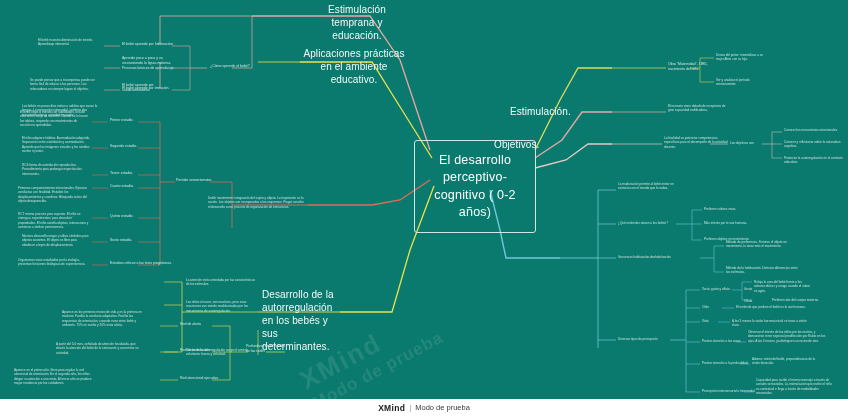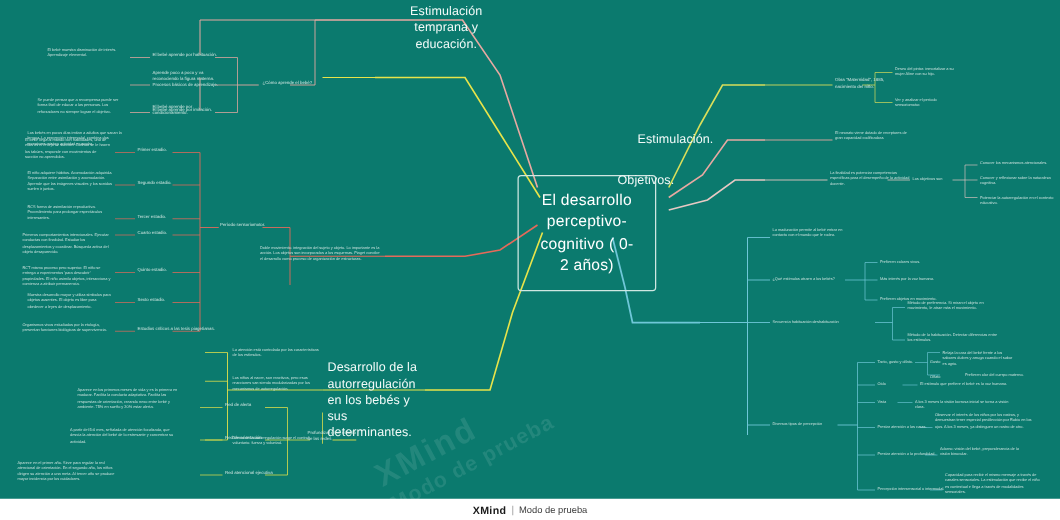--- a/index.html
+++ b/index.html
@@ -135,36 +135,37 @@
 
       <path d="M670,340 L686,340" stroke="#6fc7d8" stroke-width=".7"></path>
       <path d="M686,290 L686,392" stroke="#6fc7d8" stroke-width=".6"></path>
       <path d="M686,290 L700,290 M686,308 L700,308 M686,322 L700,322 M686,342 L700,342 M686,364 L700,364 M686,392 L700,392" stroke="#6fc7d8" stroke-width=".55"></path>
       <path d="M732,290 L742,290" stroke="#6fc7d8" stroke-width=".5"></path>
       <path d="M742,282 L742,300 M742,282 L752,282 M742,300 L752,300" stroke="#6fc7d8" stroke-width=".5"></path>
       <path d="M722,308 L734,308 M718,322 L730,322 M736,342 L746,342 M740,364 L750,364 M744,392 L754,392" stroke="#6fc7d8" stroke-width=".5"></path>
     </g>
   </svg>
 
-  <div class="node central" style="left:414px; top:140px; width:111px;">El desarrollo perceptivo-cognitivo ( 0-2 años)</div>
+  <div class="node central" style="left:414px; top:140px; width:122px;">El desarrollo perceptivo-cognitivo ( 0-2 años)</div>
 
   <div class="node main-label" style="left:306px; top:3px; width:102px; text-align:center;">Estimulación temprana y educación.</div>
 
   <div class="node lvl3" style="left:210px; top:64px; width:46px;">¿Cómo aprende el bebé?</div>
   <div class="node lvl3" style="left:122px; top:56px; width:54px;">Aprende poco a poco y va reconociendo la figura materna. Procesos básicos de aprendizaje.</div>
 
   <div class="node lvl3" style="left:122px; top:42px; width:52px;">El bebé aprende por habituación.</div>
   <div class="node lvl4" style="left:38px; top:38px; width:64px;">El bebé muestra disminución de interés. Aprendizaje elemental.</div>
 
   <div class="node lvl3" style="left:122px; top:83px; width:58px;">El bebé aprende por condicionamiento.</div>
   <div class="node lvl4" style="left:30px; top:78px; width:70px;">Se puede pensar que a recompensa puede ser forma fácil de educar a las personas. Los reforzadores no siempre logran el objetivo.</div>
 
   <div class="node lvl3" style="left:122px; top:86px; width:54px; top:86px;">El bebé aprende por imitación.</div>
   <div class="node lvl4" style="left:22px; top:104px; width:76px;">Los bebés en pocos días imitan a adultos que sacan la lengua. La percepción intermodal, combina dos receptores: vista y actividad muscular.</div>
 
+  <div class="node main-label" style="left:300px; top:47px; width:108px; text-align:center;">Aplicaciones prácticas en el ambiente educativo.</div>
 
 
   <div class="node lvl3" style="left:176px; top:178px; width:44px;">Período sensoriomotor.</div>
   <div class="node lvl4" style="left:208px; top:196px; width:96px;">Doble movimiento: integración del sujeto y objeto. Lo importante es la acción. Los objetos son incorporados a los esquemas. Piaget concibe el desarrollo como proceso de organización de estructuras.</div>
 
   <div class="node lvl3" style="left:110px; top:118px; width:40px;">Primer estadio.</div>
   <div class="node lvl4" style="left:20px; top:110px; width:68px;">El bebé llega al mundo con habilidades, una de ellas es el reflejo de succión. Cuando se le hacen los tabúes, responde con movimientos de succión no aprendidos.</div>
 
   <div class="node lvl3" style="left:110px; top:144px; width:42px;">Segundo estadio.</div>
   <div class="node lvl4" style="left:22px; top:136px; width:68px;">El niño adquiere hábitos. Acomodación adquirida. Separación entre asimilación y acomodación. Aprende que las imágenes visuales y los sonidos suelen ir juntos.</div>

